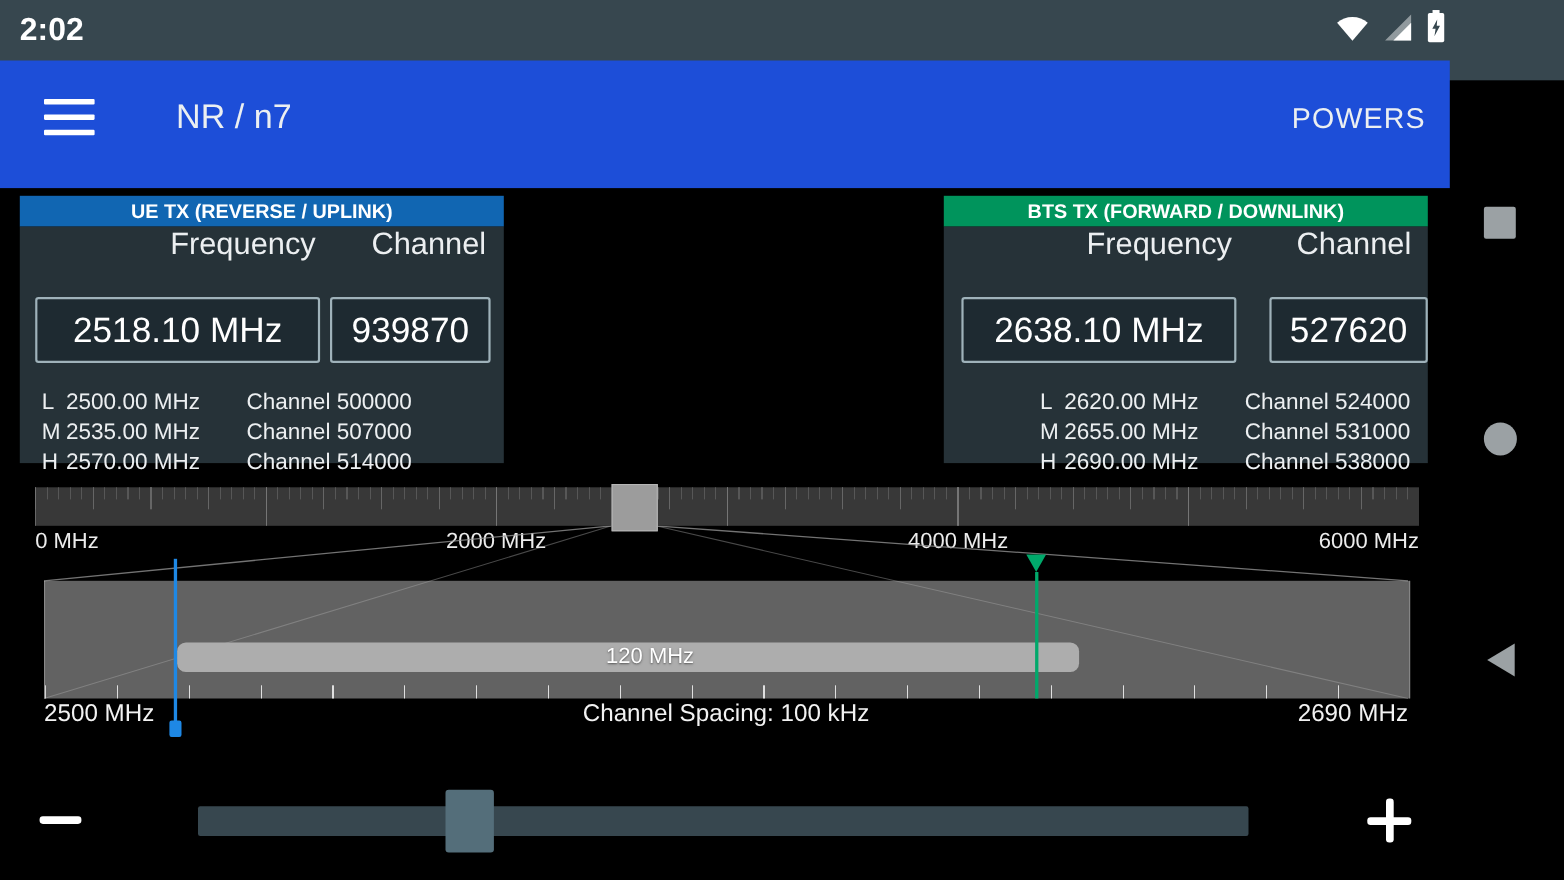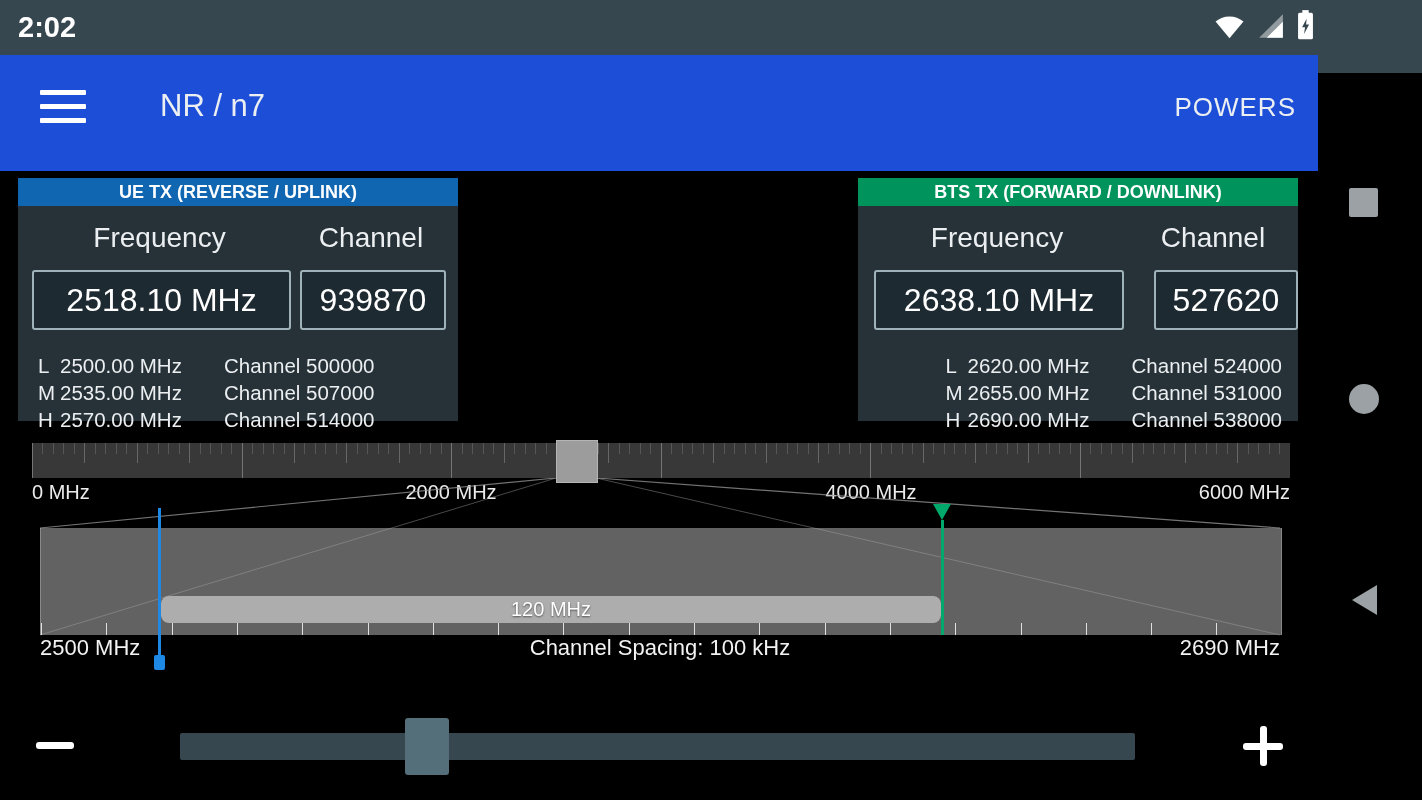--- a/index.html
+++ b/index.html
@@ -17,21 +17,21 @@
   .hamburger div{width:46px;height:5px;background:#fff;border-radius:1px;margin-bottom:9px;}
   .app-title{position:absolute;left:160px;top:33px;font-size:31px;color:#ECEFF1;}
   .app-action{position:absolute;right:22px;top:37px;font-size:26px;letter-spacing:1px;color:#ECEFF1;cursor:pointer;}
 
   
   .card{position:absolute;top:178px;width:440px;}
   .card-ul{left:18px;border-radius:28px;}
   .card-dl{left:858px;}
   .card-header{height:28px;line-height:28px;text-align:center;font-size:18px;font-weight:bold;color:#fff;}
   .card-body{position:relative;height:215px;background:#263238;}
-  .col-label{position:absolute;top:16px;font-size:28px;color:#ECEFF1;text-align:center;}
+  .col-label{position:absolute;top:0;font-size:28px;color:#ECEFF1;text-align:right;}
   .value-box{position:absolute;top:64px;height:56px;background:#1E2A31;border:2px solid #9FB2BA;
              border-radius:3px;display:flex;align-items:center;justify-content:center;
              font-size:32px;color:#fff;cursor:pointer;}
   .lmh-rows{position:absolute;left:0;right:0;top:146px;font-size:20.5px;color:#ECEFF1;line-height:27px;}
   .lmh-row{display:flex;}
   .card-ul .lmh-row{justify-content:flex-start;padding-left:20px;}
   .card-dl .lmh-row{justify-content:flex-end;padding-right:16px;}
   .lmh-row .k{width:22px;}
   .lmh-row .f{width:150px;margin-right:14px;}
 
@@ -50,23 +50,23 @@
   
   .connector{position:absolute;left:0;top:478px;pointer-events:none;}
 
   
   .band{position:absolute;left:40px;top:528px;width:1240px;height:107px;
         background:rgba(168,168,168,0.58);
         border-left:1px solid rgba(255,255,255,.25);border-right:1px solid rgba(255,255,255,.25);
         cursor:pointer;}
   .band::after{content:"";position:absolute;left:0;right:0;bottom:0;height:12px;
         background:repeating-linear-gradient(90deg,rgba(255,255,255,.8) 0 1px,transparent 1px 65.3px);}
-  .bw-bar{position:absolute;left:120px;top:68px;width:780px;height:27px;background:#ADADAD;
+  .bw-bar{position:absolute;left:120px;top:56px;width:780px;height:27px;background:#ADADAD;
           border-radius:8px;display:flex;align-items:center;justify-content:center;
-          font-size:20px;color:#fff;text-shadow:0 1px 2px rgba(0,0,0,.55);}
+          font-size:20px;color:#fff;text-shadow:0 1px 2px rgba(0,0,0,.55);padding-left:40px;}
   .marker{position:absolute;top:-20px;width:3px;cursor:grab;}
   .marker-ul{left:117px;height:160px;background:#1E88E5;}
   .marker-ul .handle{position:absolute;left:-4px;bottom:-2px;width:11px;height:15px;background:#1E88E5;border-radius:2px;}
   .marker-dl{left:900px;top:-8px;height:115px;background:#00A96B;}
   .marker-dl .tri{position:absolute;left:-8px;top:-16px;width:0;height:0;
       border-left:9px solid transparent;border-right:9px solid transparent;border-top:16px solid #00A96B;}
   .band-label{position:absolute;top:635px;font-size:22px;color:#F2F2F2;}
 
   
   .zoom-out{position:absolute;left:36px;top:742px;width:38px;height:7px;background:#fff;border-radius:3px;cursor:pointer;}

